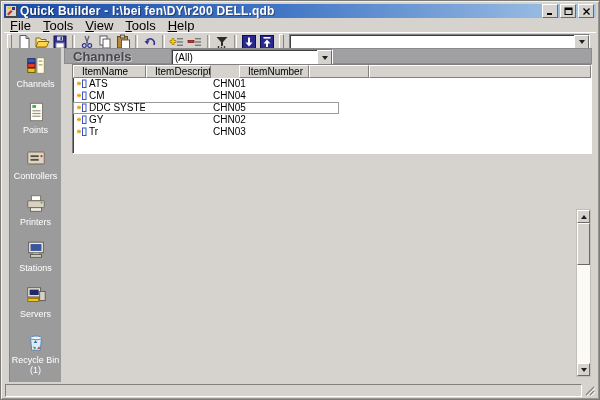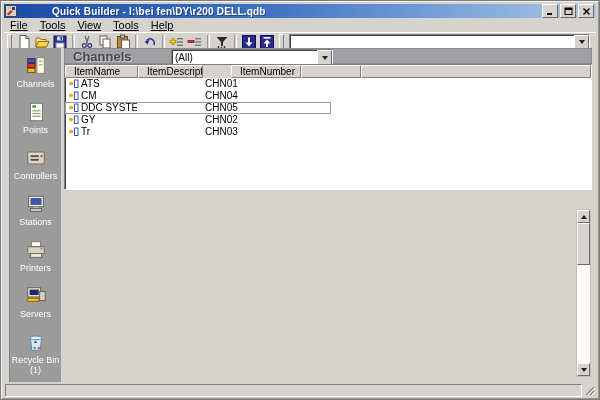--- a/index.html
+++ b/index.html
@@ -2,28 +2,28 @@
 <html><head>
 <meta charset="utf-8">
 <style>
   html,body{margin:0;padding:0;}
   body{width:600px;height:400px;overflow:hidden;font-family:"Liberation Sans",sans-serif;background:#3a6ea5;}
   .win{position:absolute;left:0;top:0;width:598px;height:398px;background:#d6d3ce;
        border:1px solid #7b7b78;box-shadow:inset 1px 1px 0 #f4f2ee, inset -1px -1px 0 #9a968f;}
   
   .titlebar{position:absolute;left:3px;top:3px;right:3px;height:14px;
             background:linear-gradient(90deg,#1b4ba6 0%, #3f74c4 45%, #a8c8e8 100%);
-            display:flex;align-items:center;color:#fff;font-size:10px;font-weight:bold;gap:32px;}
+            display:flex;align-items:center;color:#fff;font-size:12px;font-weight:bold;}
   .titlebar .appicon{width:12px;height:12px;margin:0 3px 0 1px;flex:0 0 auto;}
   .titlebar .title-text{white-space:nowrap;letter-spacing:.2px;text-shadow:1px 1px 0 rgba(0,0,0,.35);}
   .tb-buttons{margin-left:auto;display:flex;gap:2px;padding-right:2px;}
   .tb-btn{width:14px;height:12px;background:#d6d3ce;border:1px solid;border-color:#fff #6a6a6a #6a6a6a #fff;
           display:flex;align-items:center;justify-content:center;}
   
-  .menubar{position:absolute;left:3px;top:18px;right:3px;height:13px;display:flex;align-items:flex-end;font-size:11px;color:#000;text-decoration:underline;}
+  .menubar{position:absolute;left:3px;top:18px;right:3px;height:13px;display:flex;align-items:flex-end;font-size:13px;color:#000;}
   .menu-item{display:inline-block;padding:0 6px;line-height:13px;}
   .menu-item::first-letter{text-decoration:underline;}
   
   .toolbar{position:absolute;left:3px;top:31px;right:3px;height:18px;display:flex;align-items:center;
            border-top:1px solid #fff;}
   .grip{width:3px;height:14px;margin:0 3px;border:1px solid;border-color:#fff #808080 #808080 #fff;background:#d6d3ce;}
   .tool-btn{width:18px;height:16px;display:flex;align-items:center;justify-content:center;}
   .tool-sep{width:1px;height:14px;margin:0 3px;border-left:1px solid #9a968f;border-right:1px solid #fff;}
   .combo{height:15px;background:#fff;border:1px solid;border-color:#808080 #fff #fff #808080;
          box-shadow:inset 1px 1px 0 #404040;display:flex;align-items:center;}
@@ -40,21 +40,21 @@
   .side-item{width:100%;height:46px;display:flex;flex-direction:column;align-items:center;color:#fff;font-size:9px;text-align:center;}
   .side-item .side-icon{width:24px;height:22px;margin-bottom:2px;}
   .side-label{line-height:10px;}
   
   .main{position:absolute;left:60px;top:0;right:4px;bottom:0;}
   .main-header{position:absolute;left:0;top:0;right:0;height:16px;background:#a0a0a2;
                border:1px solid #8b8b8d;box-sizing:border-box;display:flex;align-items:center;}
   .main-title{font-size:13px;font-weight:bold;color:#47474e;margin-left:8px;text-shadow:1px 1px 0 rgba(255,255,255,.45);}
   .filter-combo{position:absolute;left:107px;top:1px;width:160px;gap:46px;}
   
-  .list-panel{position:absolute;left:0;top:16px;right:0;height:126px;background:#fff;
+  .list-panel{position:absolute;left:8px;top:16px;right:0;height:90px;background:#fff;
               border:1px solid;border-color:#808080 #fff #fff #808080;box-shadow:inset 1px 1px 0 #404040;
               box-sizing:border-box;overflow:hidden;font-size:10px;}
   .thead{display:flex;height:13px;background:#d6d3ce;}
   .th{border:1px solid;border-color:#fff #808080 #808080 #fff;box-sizing:border-box;
       padding:0 0 0 8px;line-height:11px;color:#000;white-space:nowrap;overflow:hidden;}
   .th.c1{width:73px;}.th.c2{width:65px;}.th.c3{width:70px;margin-left:28px;}.th.c4{width:60px;padding:0;}
   .th.fill{flex:1;padding:0;}
   .trow{display:flex;height:12px;align-items:center;}
   .row-core{display:flex;width:266px;height:12px;border:1px solid transparent;box-sizing:border-box;}
   .trow.focused .row-core{border-color:#9a9a9a;}
@@ -273,39 +273,39 @@
               <rect x="6" y="13" width="9" height="2" fill="#55503f"></rect>
               <circle cx="18" cy="10" r="1.2" fill="#c23327"></circle>
             </svg>
         </span>
         <span class="side-label">Controllers</span>
       </div>
 
       <div class="side-item">
         <span class="side-icon">
           <svg width="24" height="22" viewBox="0 0 24 24">
+              <rect x="7" y="3" width="10" height="5.5" fill="#fff" stroke="#77736a"></rect>
+              <rect x="3" y="8.5" width="18" height="7.5" rx="1" fill="#d9d2c2" stroke="#6e6654"></rect>
+              <circle cx="18" cy="10.5" r="1" fill="#3fae49"></circle>
+              <rect x="6" y="16" width="12" height="4" fill="#efece2" stroke="#6e6654"></rect>
+            </svg>
+        </span>
+        <span class="side-label">Printers</span>
+      </div>
+
+      <div class="side-item">
+        <span class="side-icon">
+          <svg width="24" height="22" viewBox="0 0 24 24">
               <rect x="4" y="3.5" width="16" height="11.5" fill="#efece2" stroke="#5e5a52"></rect>
               <rect x="6" y="5.5" width="12" height="7.5" fill="#3a569e"></rect>
               <rect x="9" y="15" width="6" height="2" fill="#b5b1a6"></rect>
               <rect x="6" y="17" width="12" height="3" fill="#d9d2c2" stroke="#5e5a52"></rect>
             </svg>
         </span>
         <span class="side-label">Stations</span>
-      </div>
-
-      <div class="side-item">
-        <span class="side-icon">
-          <svg width="24" height="22" viewBox="0 0 24 24">
-              <rect x="7" y="3" width="10" height="5.5" fill="#fff" stroke="#77736a"></rect>
-              <rect x="3" y="8.5" width="18" height="7.5" rx="1" fill="#d9d2c2" stroke="#6e6654"></rect>
-              <circle cx="18" cy="10.5" r="1" fill="#3fae49"></circle>
-              <rect x="6" y="16" width="12" height="4" fill="#efece2" stroke="#6e6654"></rect>
-            </svg>
-        </span>
-        <span class="side-label">Printers</span>
       </div>
 
       <div class="side-item">
         <span class="side-icon">
           <svg width="24" height="22" viewBox="0 0 24 24">
               <rect x="3" y="3" width="14" height="10" fill="#efece2" stroke="#5e5a52"></rect>
               <rect x="5" y="5" width="10" height="6" fill="#222a66"></rect>
               <rect x="16" y="7" width="6" height="10" fill="#d9d2c2" stroke="#5e5a52"></rect>
               <rect x="3" y="14.5" width="12" height="3.5" fill="#f2c21a" stroke="#8a6d00"></rect>
             </svg>

